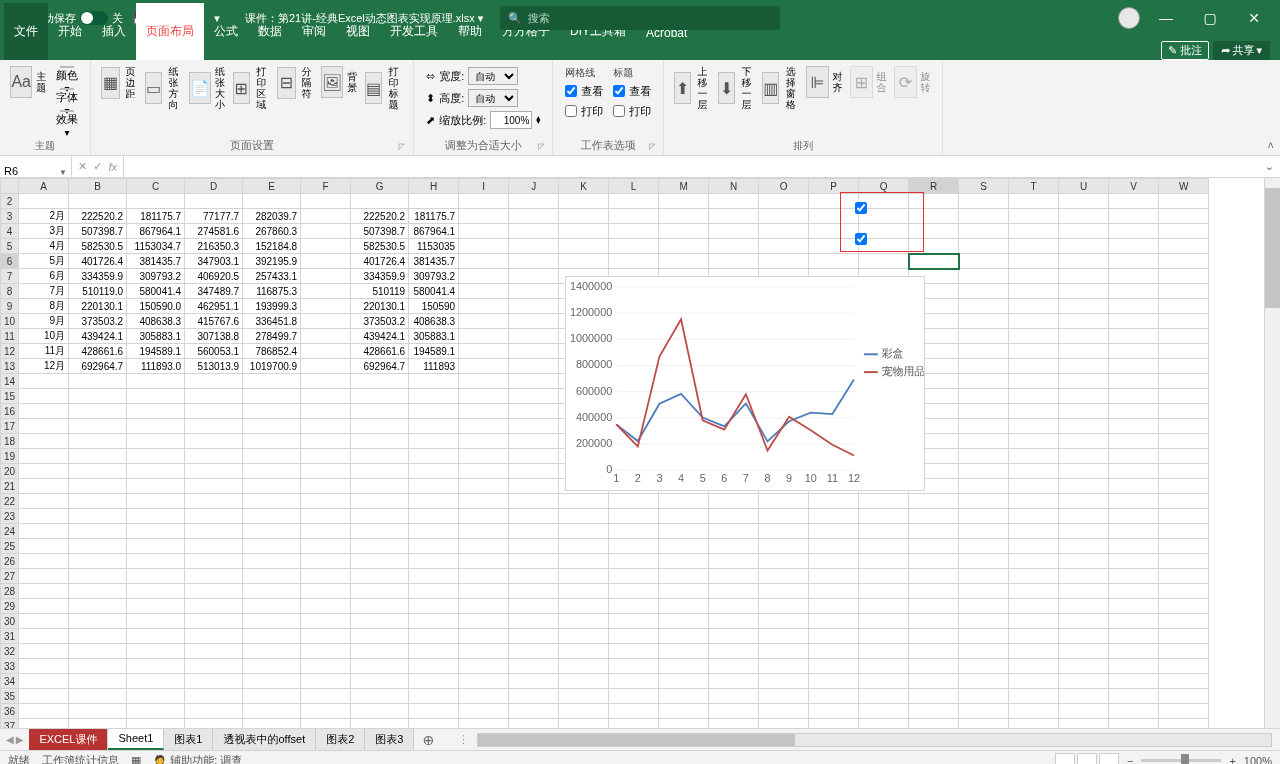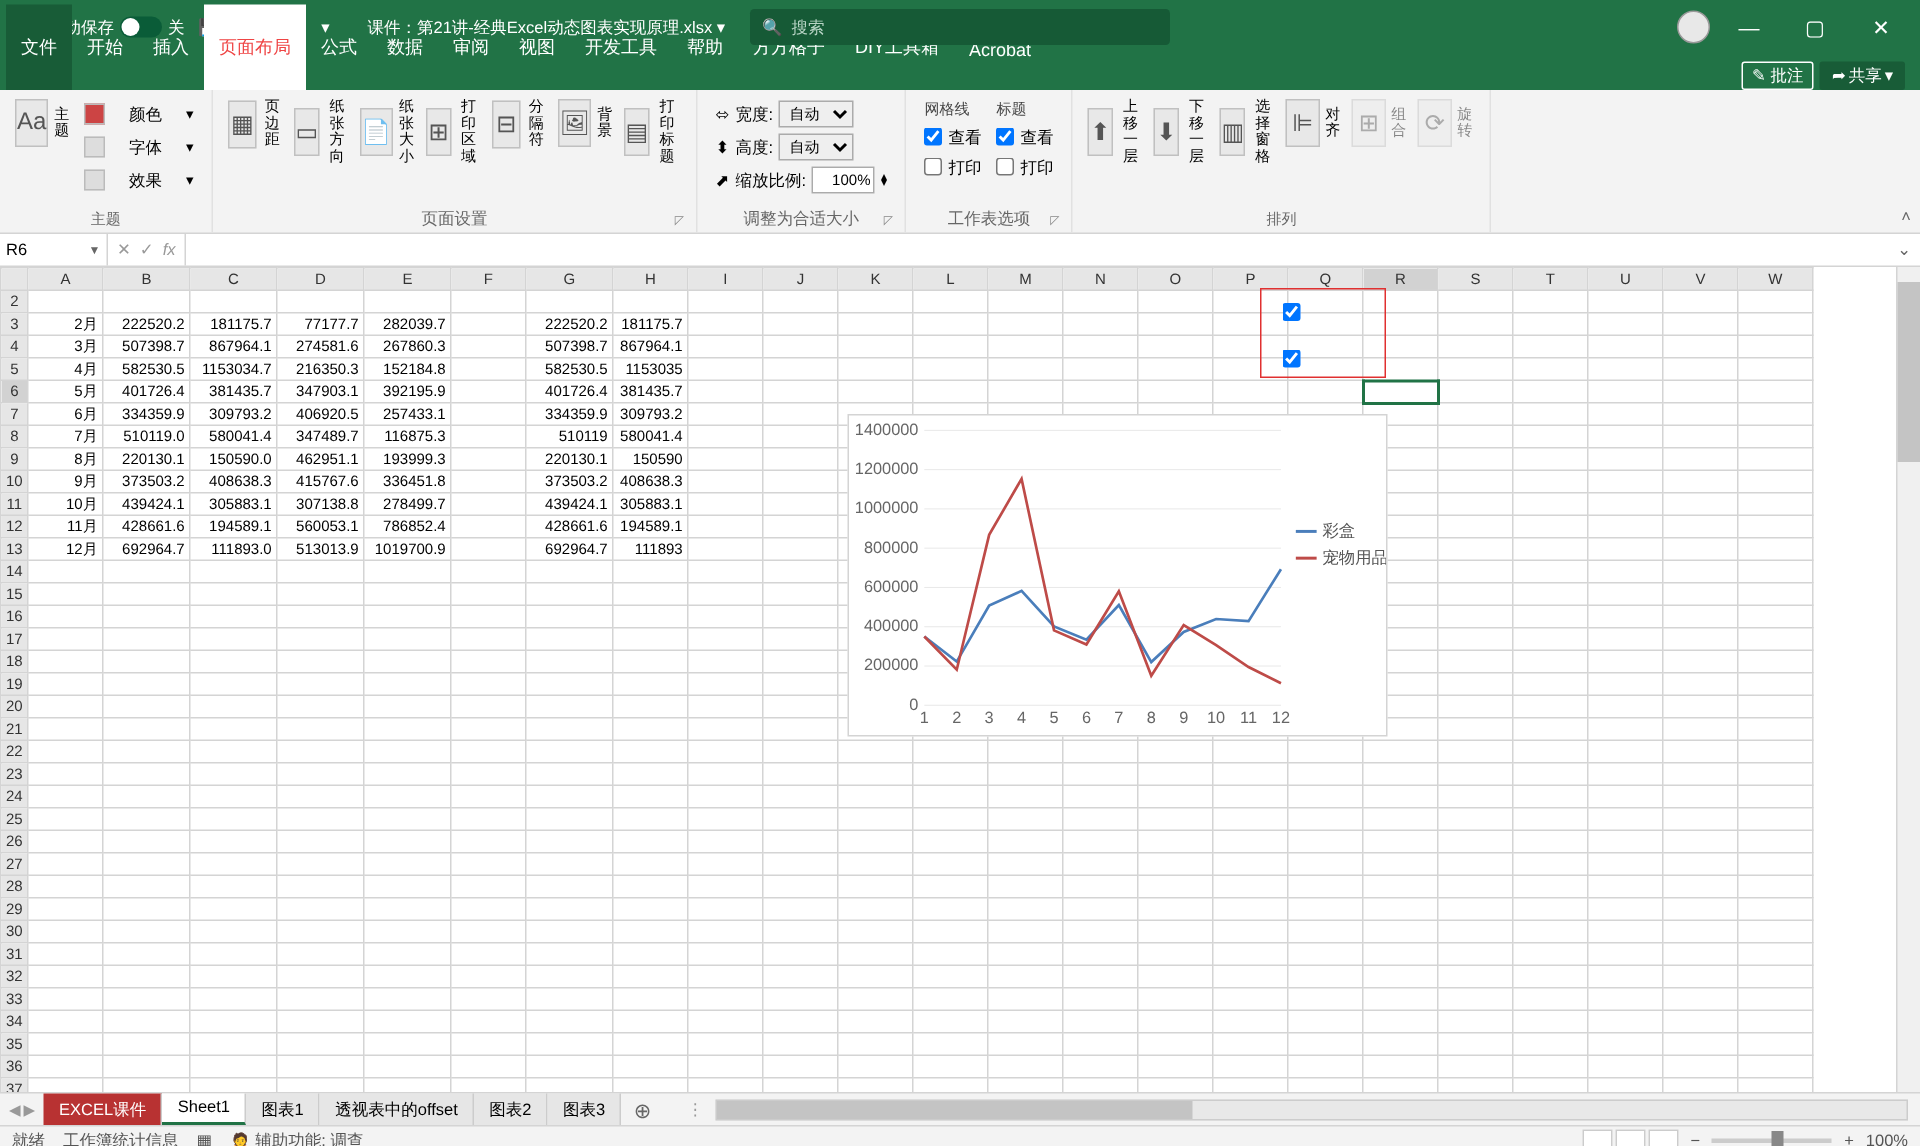--- a/index.html
+++ b/index.html
@@ -25,31 +25,31 @@
 .share-btn{background:#185c37;padding:2px 8px;border-radius:2px;display:flex;align-items:center;gap:2px;}
 .ribbon{height:96px;background:#f3f3f3;border-bottom:1px solid #d4d4d4;display:flex;position:relative;}
 .ribbon-group{border-right:1px solid #e1e1e1;padding:4px 8px 2px;display:flex;flex-direction:column;justify-content:space-between;}
 .group-body{display:flex;gap:2px;align-items:flex-start;flex:1;}
 .group-label{text-align:center;font-size:10px;color:#666;padding-top:2px;position:relative;}
 .group-label .launcher{position:absolute;right:0;bottom:2px;font-size:8px;color:#888;cursor:pointer;}
 .big-btn{width:42px;display:flex;flex-direction:row;align-items:center;gap:2px;cursor:pointer;padding:2px;}
 .big-btn .ico{width:32px;height:32px;background:#e8e8e8;border:1px solid #c0c0c0;display:flex;align-items:center;justify-content:center;font-size:16px;color:#555;}
 .big-btn .lbl{font-size:10px;text-align:center;line-height:1.1;}
 .small-row{display:flex;flex-direction:column;gap:2px;padding:2px 4px;}
-.small-item{display:flex;align-items:center;gap:16px;font-size:10px;cursor:pointer;height:20px;}
+.small-item{display:flex;align-items:center;gap:0;font-size:10px;cursor:pointer;height:20px;flex-direction:column;}
 .small-item .sm-ico{width:14px;height:14px;background:#ddd;border:1px solid #bbb;}
 .dim-row{display:flex;align-items:center;gap:4px;font-size:10px;height:20px;}
 .dim-row select,.dim-row input{font-size:10px;height:18px;border:1px solid #ababab;padding:0 2px;}
 .dim-row select{width:50px;}
 .dim-row input{width:42px;text-align:right;}
 .check-row{display:flex;align-items:center;gap:4px;font-size:10px;height:18px;}
 .check-row input{width:12px;height:12px;}
 .collapse-btn{position:absolute;right:6px;bottom:4px;cursor:pointer;color:#666;}
 .formula-bar{height:22px;border-bottom:1px solid #d4d4d4;display:flex;align-items:center;background:#fff;}
-.name-box{width:72px;border-right:1px solid #d4d4d4;padding:0 4px;height:100%;display:flex;align-items:center;}
+.name-box{width:72px;border-right:1px solid #d4d4d4;padding:0 4px;height:100%;display:flex;align-items:flex-end;}
 .name-box input{border:none;width:100%;font-size:11px;outline:none;}
 .name-box .dd{font-size:8px;color:#666;cursor:pointer;}
 .fx-btns{display:flex;gap:2px;padding:0 4px;border-right:1px solid #d4d4d4;height:100%;align-items:center;}
 .fx-btns span{color:#999;cursor:pointer;font-size:11px;padding:0 2px;}
 .fx-input{flex:1;padding:0 6px;}
 .fx-expand{padding:0 6px;color:#666;cursor:pointer;}
 .grid-area{position:relative;height:550px;overflow:hidden;background:#fff;}
 .grid{border-collapse:collapse;table-layout:fixed;}
 .grid th,.grid td{border:1px solid #d4d4d4;height:15px;font-size:10px;padding:0 3px;overflow:hidden;white-space:nowrap;}
 .grid th{background:#e6e6e6;font-weight:normal;text-align:center;color:#333;}

